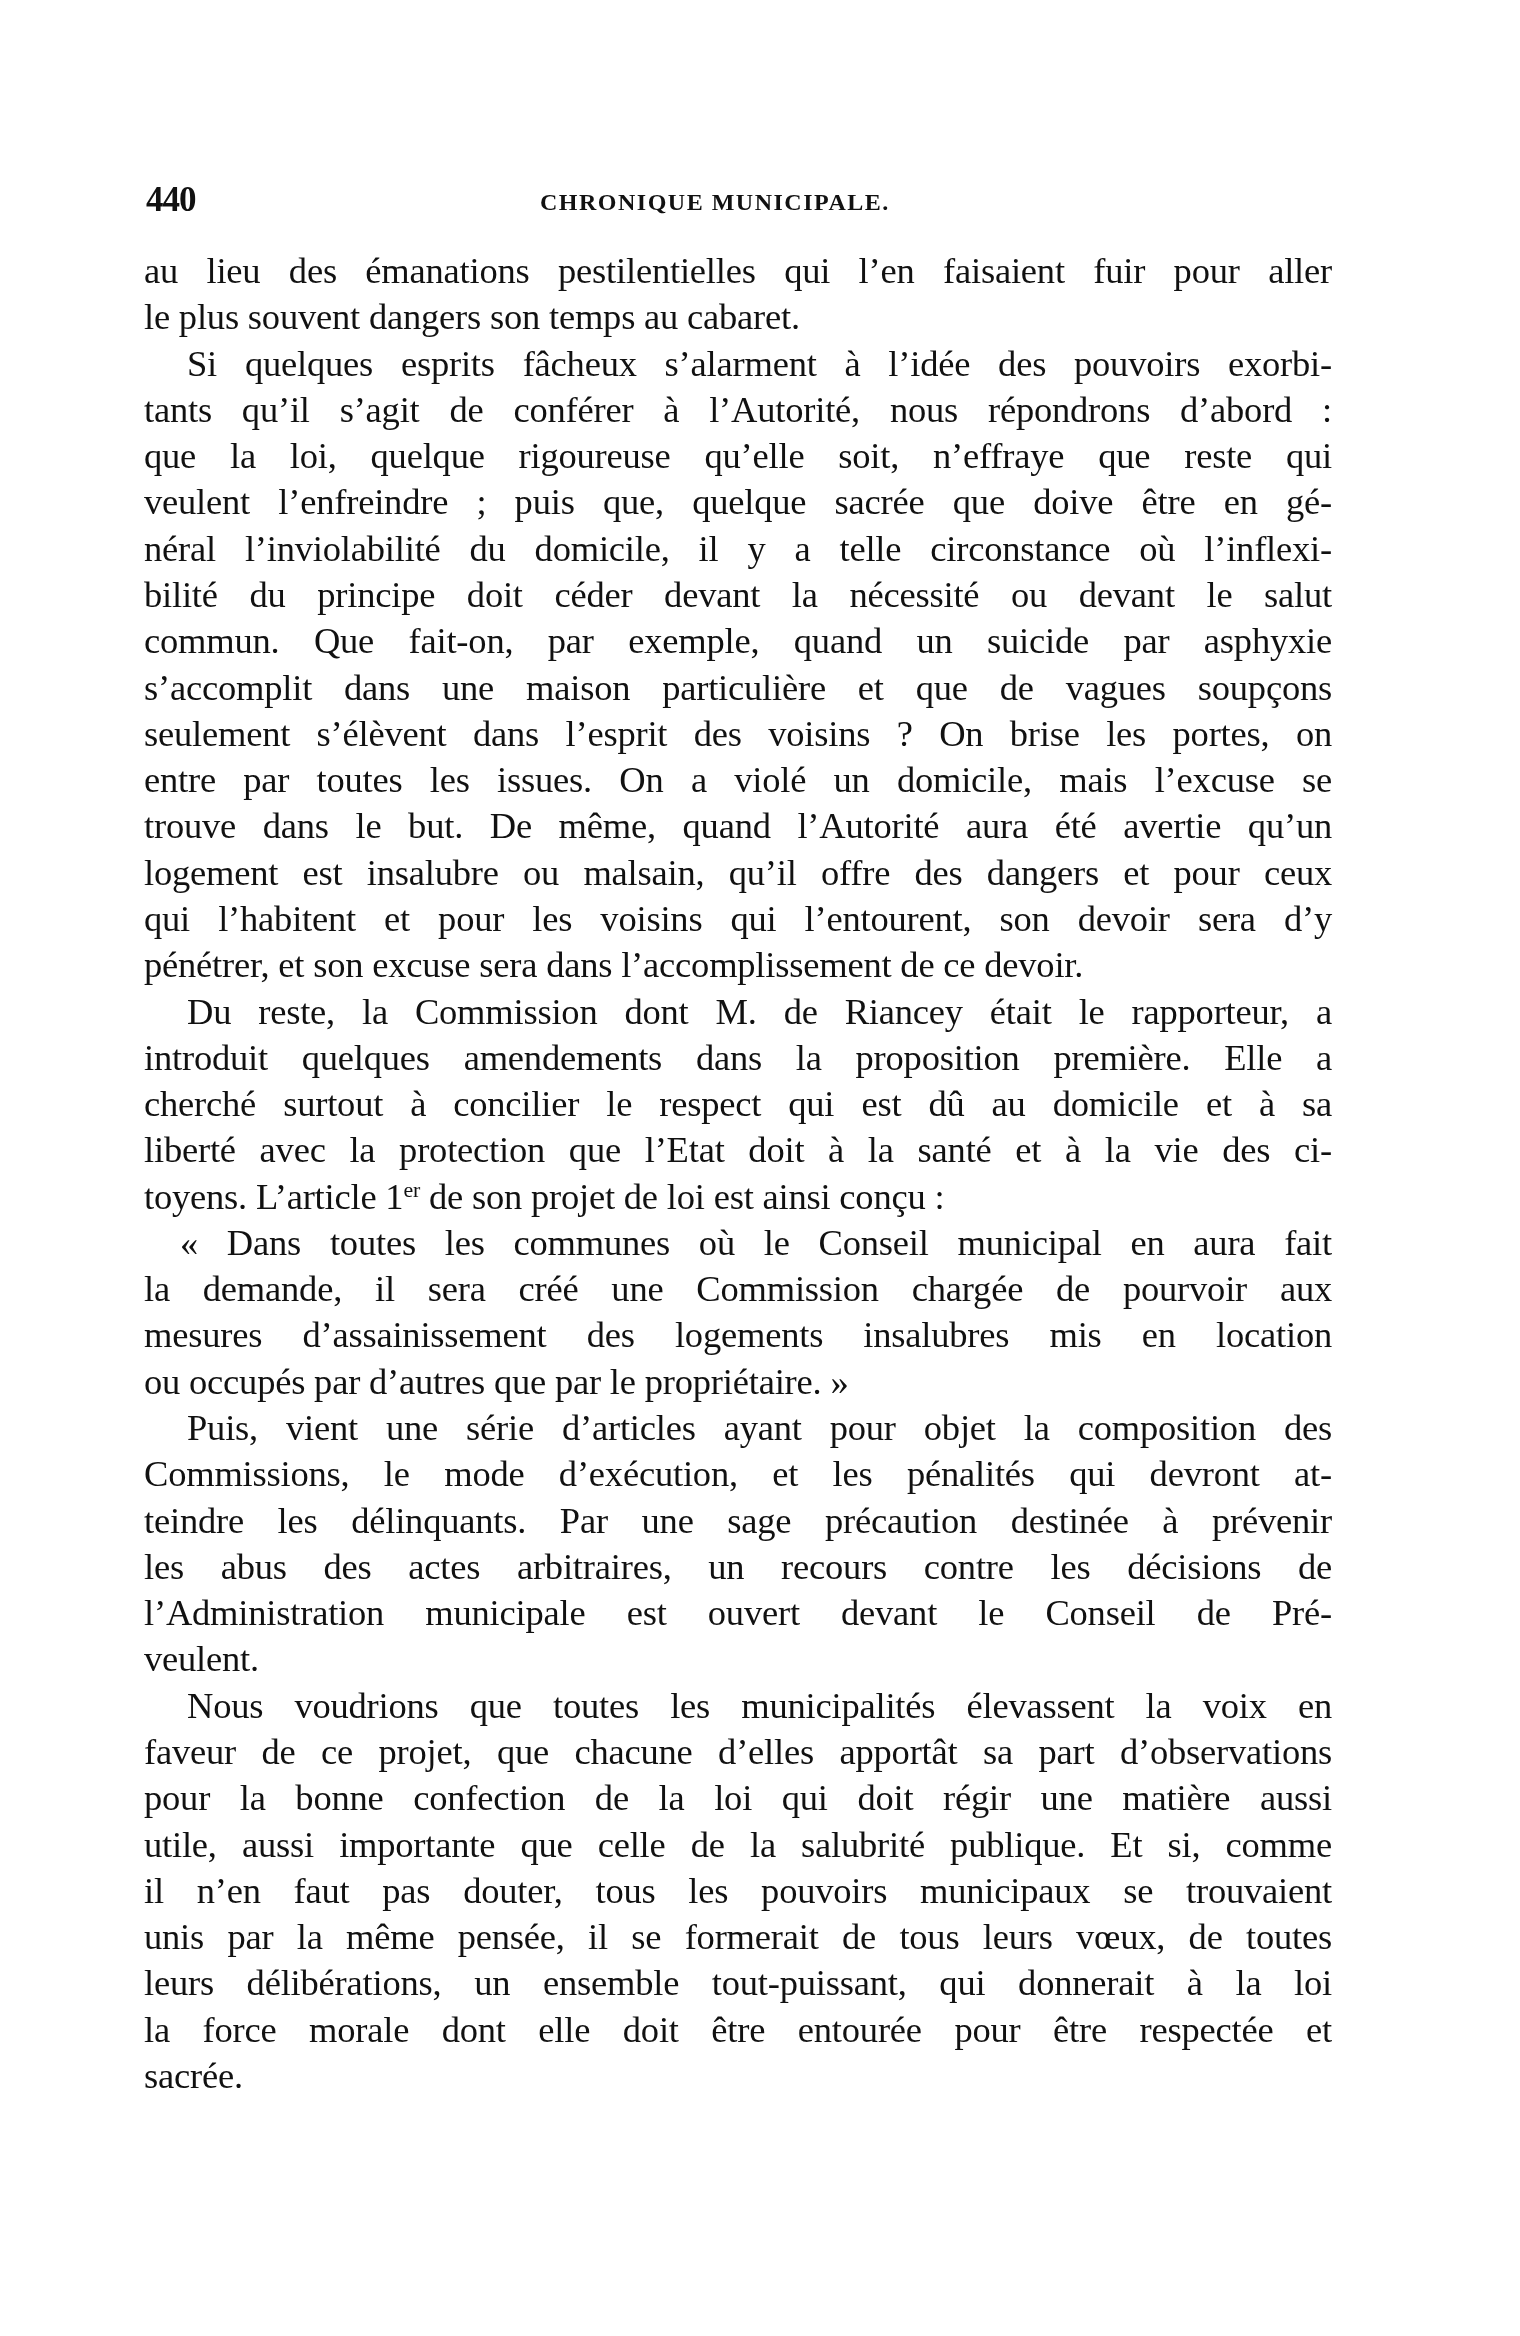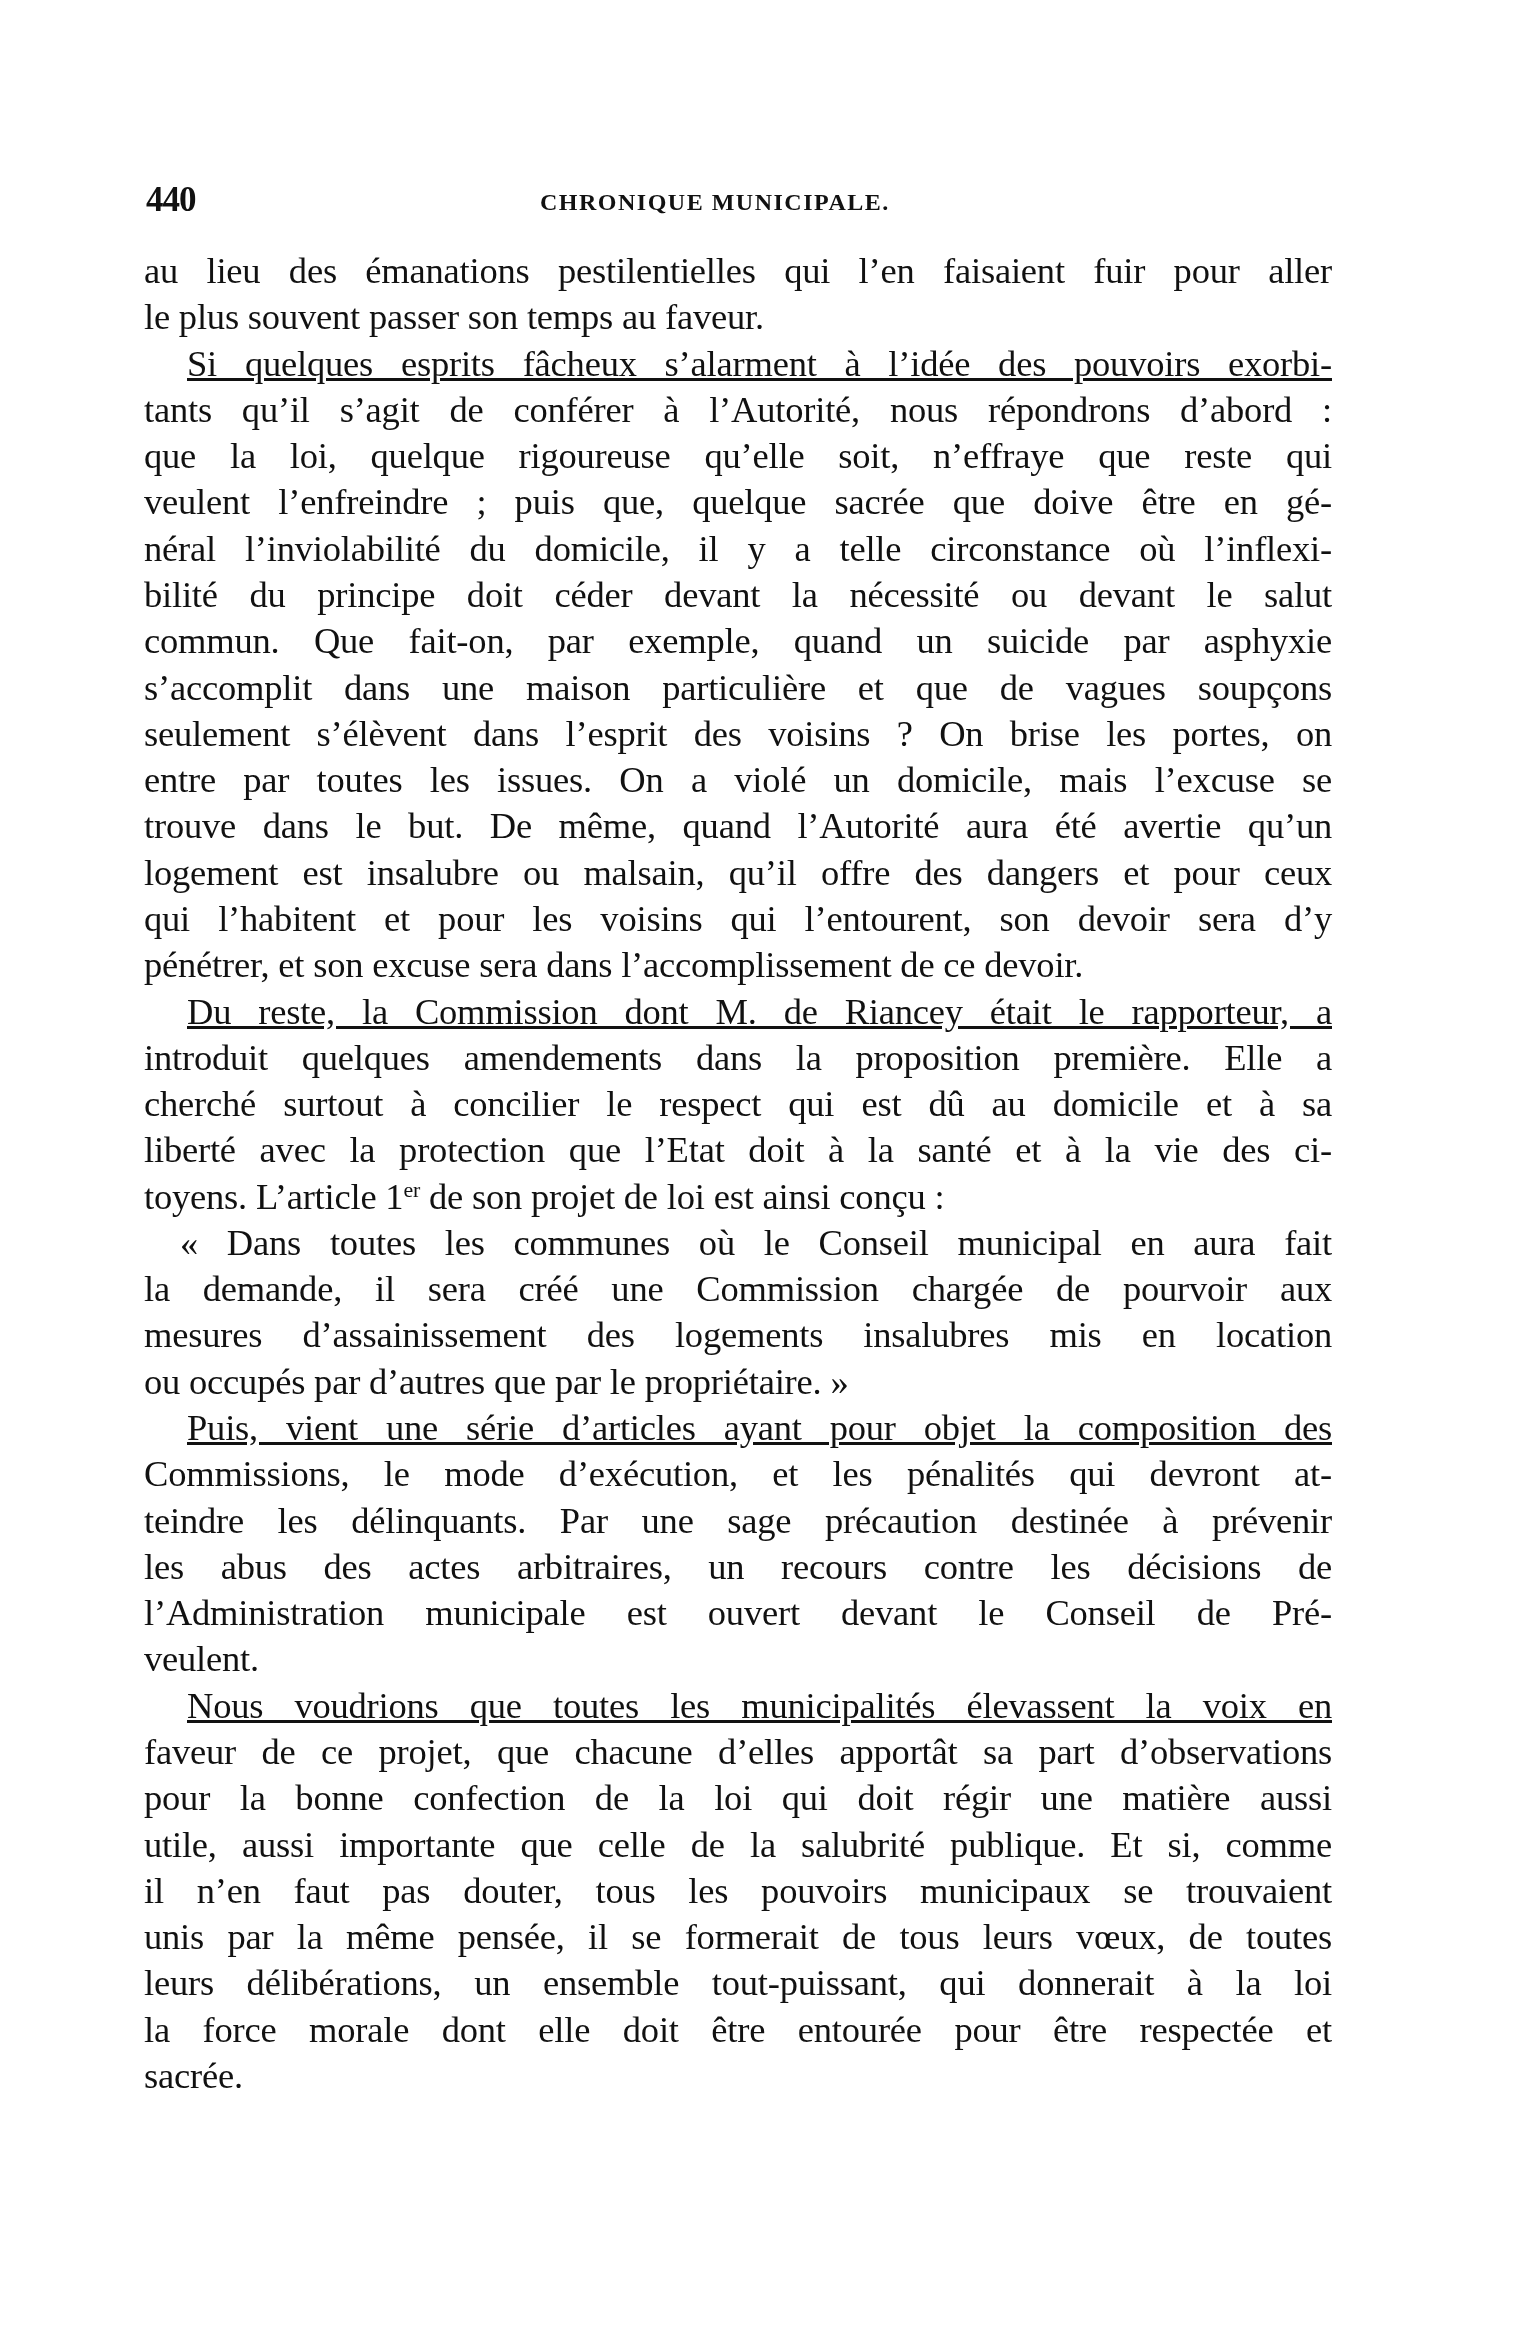--- a/index.html
+++ b/index.html
@@ -67,21 +67,20 @@
       text-align: justify;
       text-align-last: justify;
       letter-spacing: -0.2px;
     }
     .line.last {
       text-align-last: left;
     }
     .line.indent {
       left: 43px;
       width: 1145px;
-      text-decoration: underline;
     }
     .line.quote-indent {
       left: 36px;
       width: 1152px;
     }
     sup.ord {
       font-size: 60%;
       vertical-align: 0.55em;
       line-height: 0;
     }
@@ -91,21 +90,21 @@
 
 <div class="page">
 
   <div class="running-head">
     <span class="page-number">440</span>
     <span class="running-title">CHRONIQUE MUNICIPALE.</span>
   </div>
 
   <div class="body-text">
     <div class="line" style="top:0px">au lieu des émanations pestilentielles qui l’en faisaient fuir pour aller</div>
-    <div class="line last" style="top:46.3px">le plus souvent passer son temps au faveur.</div>
+    <div class="line last" style="top:46.3px">le plus souvent dangers son temps au cabaret.</div>
     <div class="line indent" style="top:92.6px">Si quelques esprits fâcheux s’alarment à l’idée des pouvoirs exorbi-</div>
     <div class="line" style="top:138.8px">tants qu’il s’agit de conférer à l’Autorité, nous répondrons d’abord :</div>
     <div class="line" style="top:185.1px">que la loi, quelque rigoureuse qu’elle soit, n’effraye que reste qui</div>
     <div class="line" style="top:231.4px">veulent l’enfreindre ; puis que, quelque sacrée que doive être en gé-</div>
     <div class="line" style="top:277.7px">néral l’inviolabilité du domicile, il y a telle circonstance où l’inflexi-</div>
     <div class="line" style="top:324.0px">bilité du principe doit céder devant la nécessité ou devant le salut</div>
     <div class="line" style="top:370.2px">commun. Que fait-on, par exemple, quand un suicide par asphyxie</div>
     <div class="line" style="top:416.5px">s’accomplit dans une maison particulière et que de vagues soupçons</div>
     <div class="line" style="top:462.8px">seulement s’élèvent dans l’esprit des voisins ? On brise les portes, on</div>
     <div class="line" style="top:509.1px">entre par toutes les issues. On a violé un domicile, mais l’excuse se</div>

